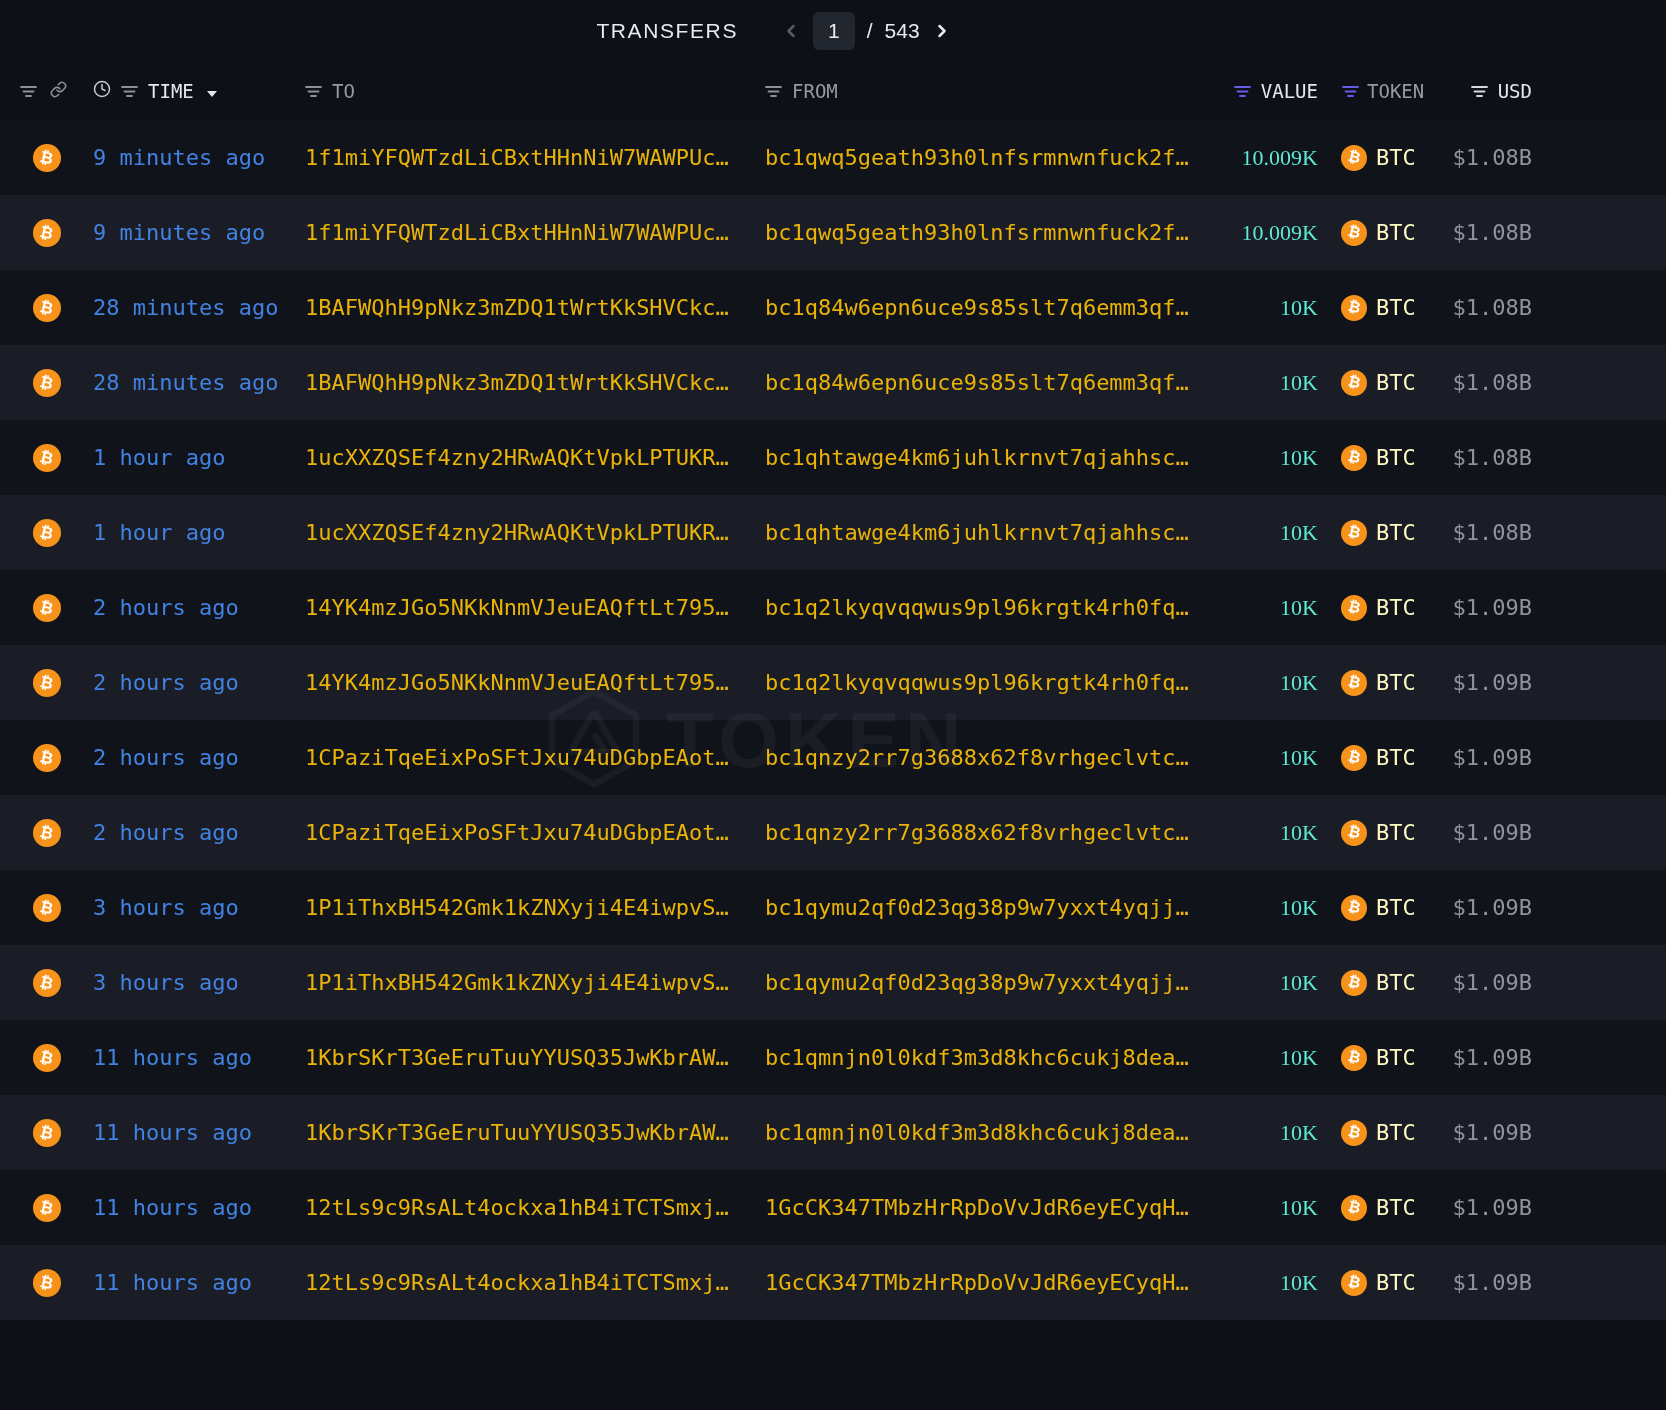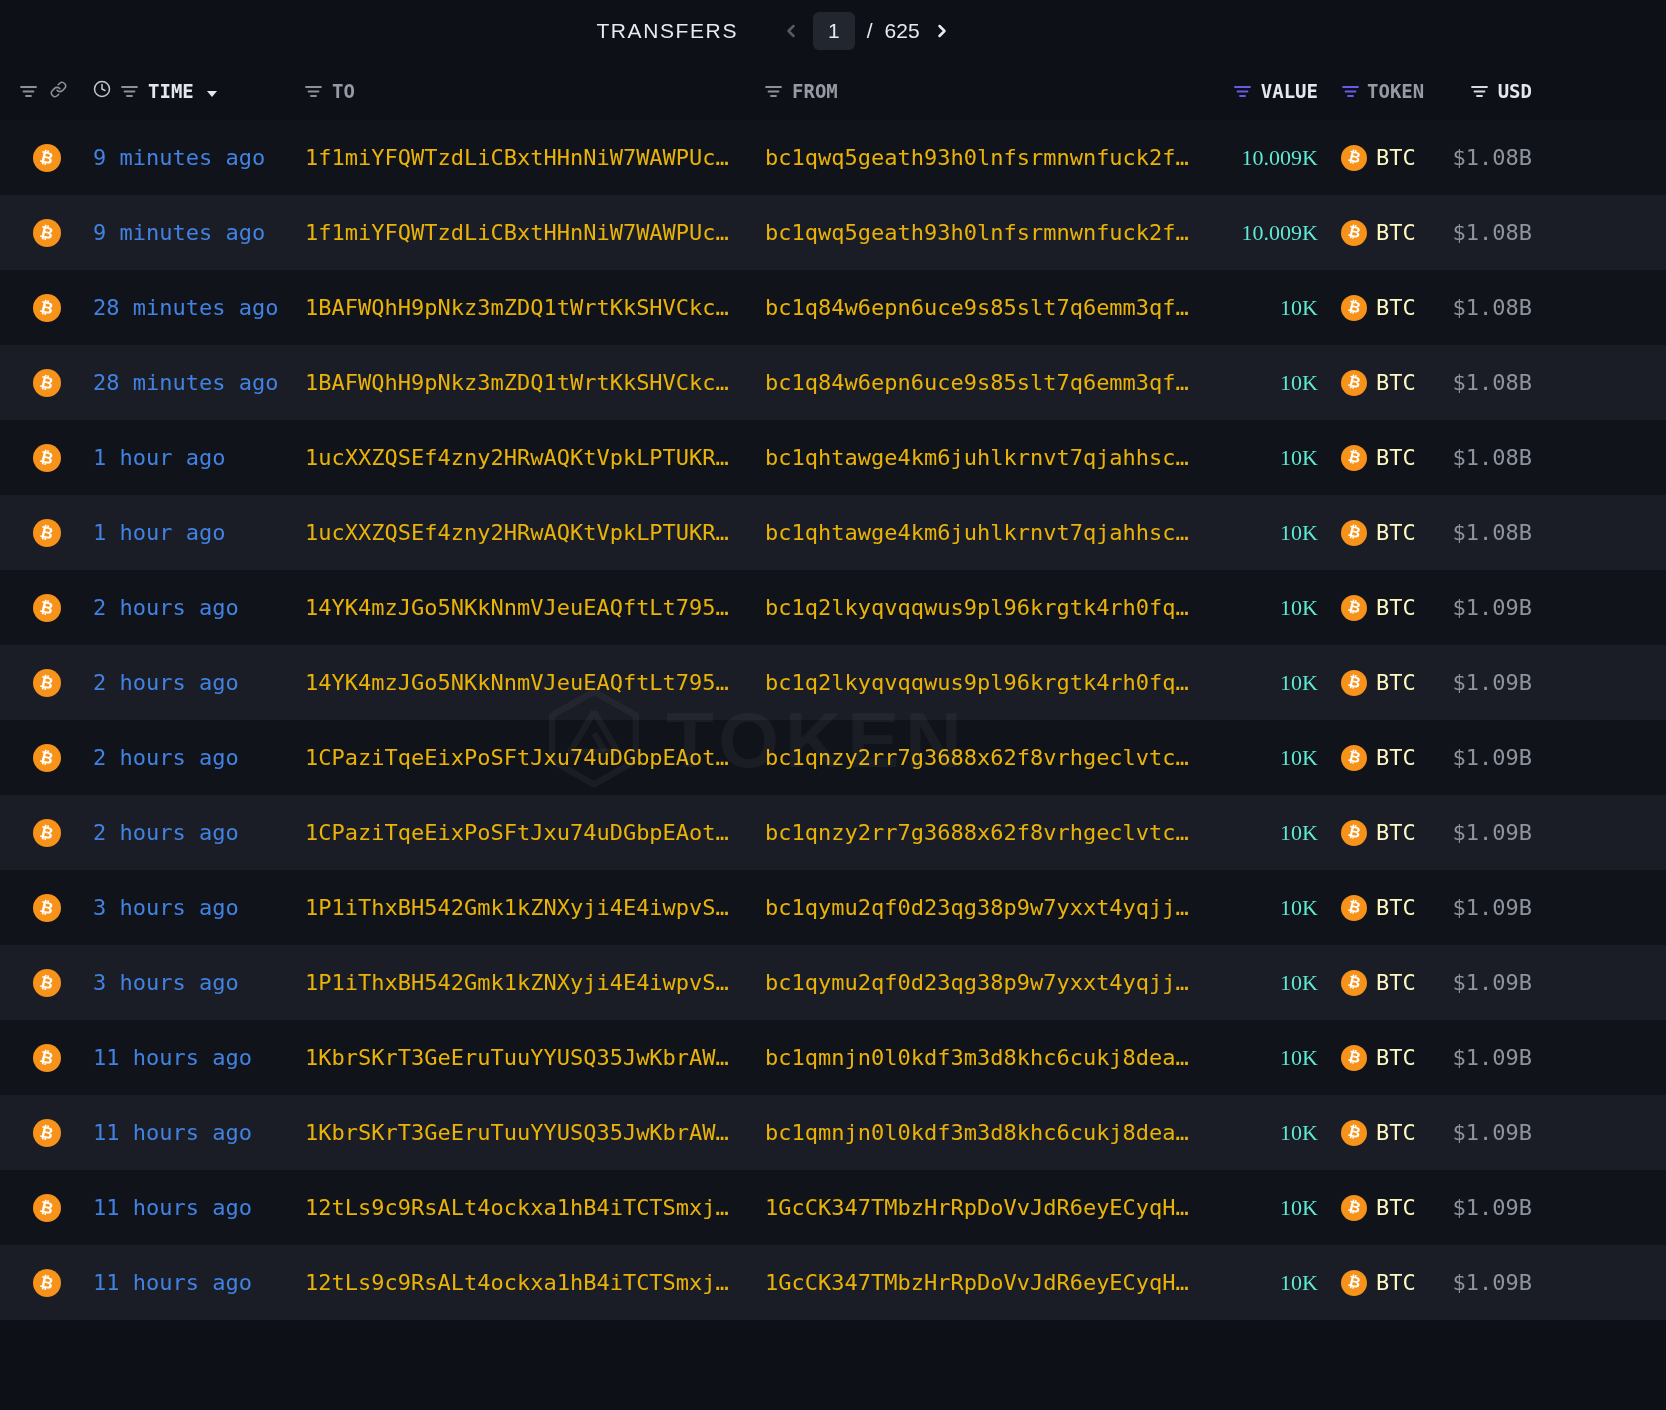--- a/index.html
+++ b/index.html
@@ -52,21 +52,21 @@
   .thead, .row {
     display:grid;
     grid-template-columns:93px 212px 460px 453px 100px 110px 104px;
     align-items:center;
   }
   .thead {
     height:58px;
     color:#959aa4;
     font-size:19px;
   }
-  .th { display:flex; align-items:center; gap:10px; white-space:nowrap;font-weight:bold; }
+  .th { display:flex; align-items:center; gap:10px; white-space:nowrap; }
   .th-icons { padding-left:20px; gap:13px; }
   .th-right { justify-content:flex-end; }
   .th-token { padding-left:24px; gap:8px; }
   .hdr-white { color:#e4e7ec; }
   .hdr-gray  { color:#959aa4; }
   .icon-gray   { color:#8b909b; }
   .icon-purple { color:#675ce8; }
   .icon-white  { color:#d6d9e0; }
   .icon-clock  { color:#c5c9d0; }
   .caret { color:#e4e7ec; margin-left:2px; }
@@ -120,21 +120,21 @@
     <div class="titlebar-inner">
       <div class="page-title">TRANSFERS</div>
       <div class="pager">
         <button class="chev prev">
           <svg width="20" height="20" viewBox="0 0 24 24" fill="none" stroke="currentColor" stroke-width="3" stroke-linecap="round" stroke-linejoin="round">
               <polyline points="15 18 9 12 15 6"></polyline>
             </svg>
         </button>
         <span class="page-box">1</span>
         <span class="pager-sep">/</span>
-        <span class="pager-total">625</span>
+        <span class="pager-total">543</span>
         <button class="chev next">
           <svg width="20" height="20" viewBox="0 0 24 24" fill="none" stroke="currentColor" stroke-width="3" stroke-linecap="round" stroke-linejoin="round">
               <polyline points="9 18 15 12 9 6"></polyline>
             </svg>
         </button>
       </div>
     </div>
   </div>
 
   <div class="thead">

